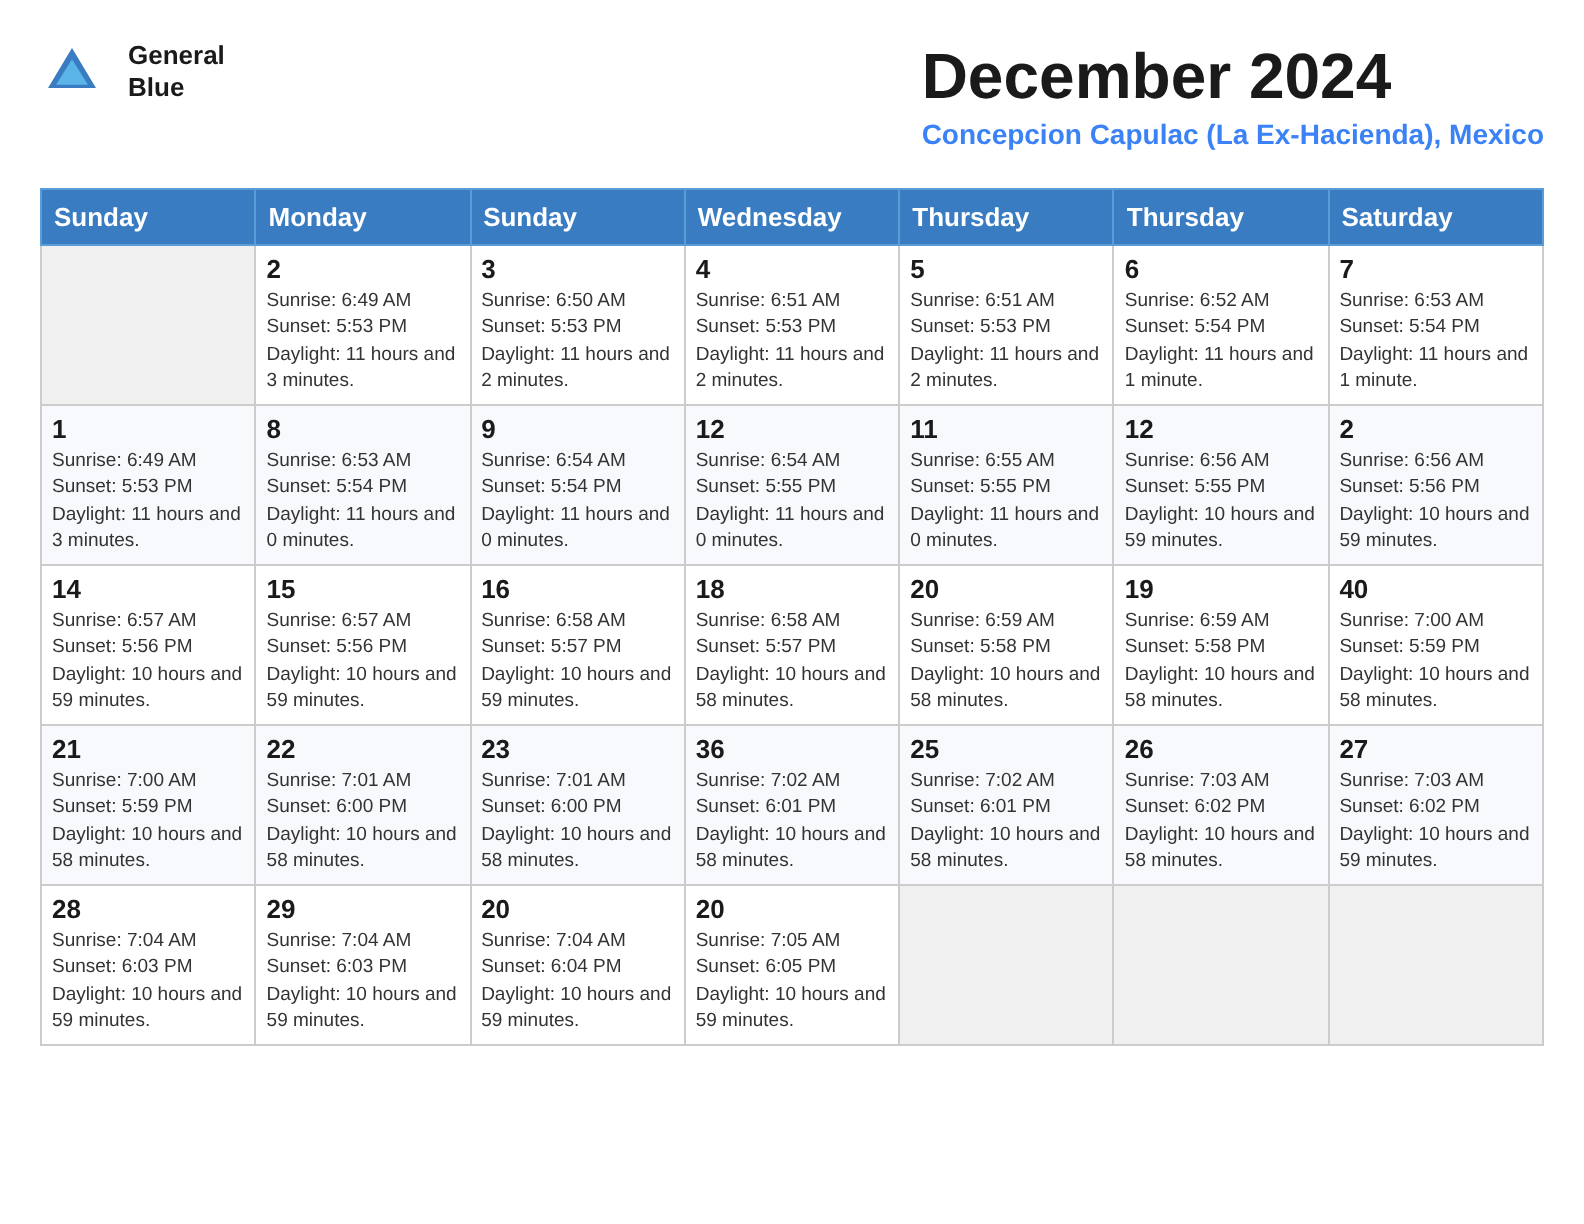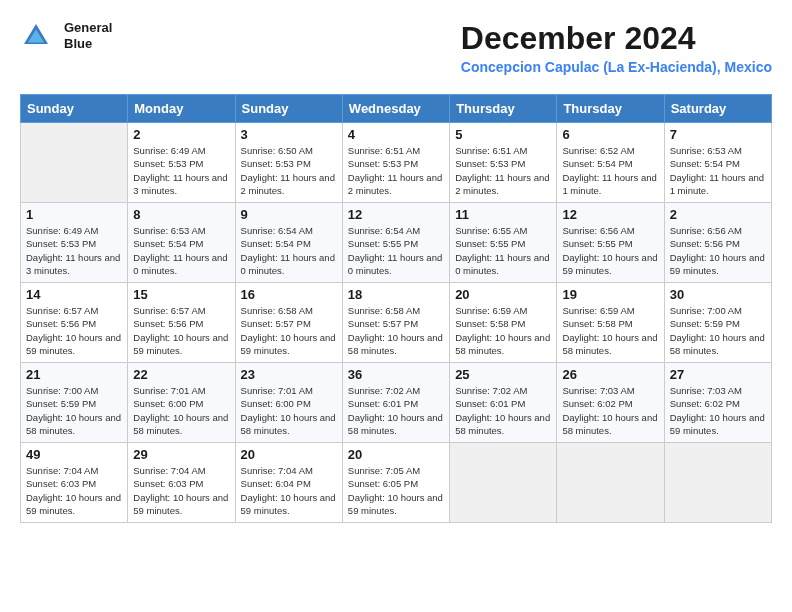--- a/index.html
+++ b/index.html
@@ -273,21 +273,21 @@
         </td>
         <td>
           <span class="day-number">19</span>
           <div class="day-info">
             Sunrise: 6:59 AM<br>
             Sunset: 5:58 PM<br>
             Daylight: 10 hours and 58 minutes.
           </div>
         </td>
         <td>
-          <span class="day-number">30</span>
+          <span class="day-number">40</span>
           <div class="day-info">
             Sunrise: 7:00 AM<br>
             Sunset: 5:59 PM<br>
             Daylight: 10 hours and 58 minutes.
           </div>
         </td>
       </tr>
       <tr>
         <td>
           <span class="day-number">21</span>
@@ -341,21 +341,21 @@
           <span class="day-number">27</span>
           <div class="day-info">
             Sunrise: 7:03 AM<br>
             Sunset: 6:02 PM<br>
             Daylight: 10 hours and 59 minutes.
           </div>
         </td>
       </tr>
       <tr>
         <td>
-          <span class="day-number">49</span>
+          <span class="day-number">28</span>
           <div class="day-info">
             Sunrise: 7:04 AM<br>
             Sunset: 6:03 PM<br>
             Daylight: 10 hours and 59 minutes.
           </div>
         </td>
         <td>
           <span class="day-number">29</span>
           <div class="day-info">
             Sunrise: 7:04 AM<br>

